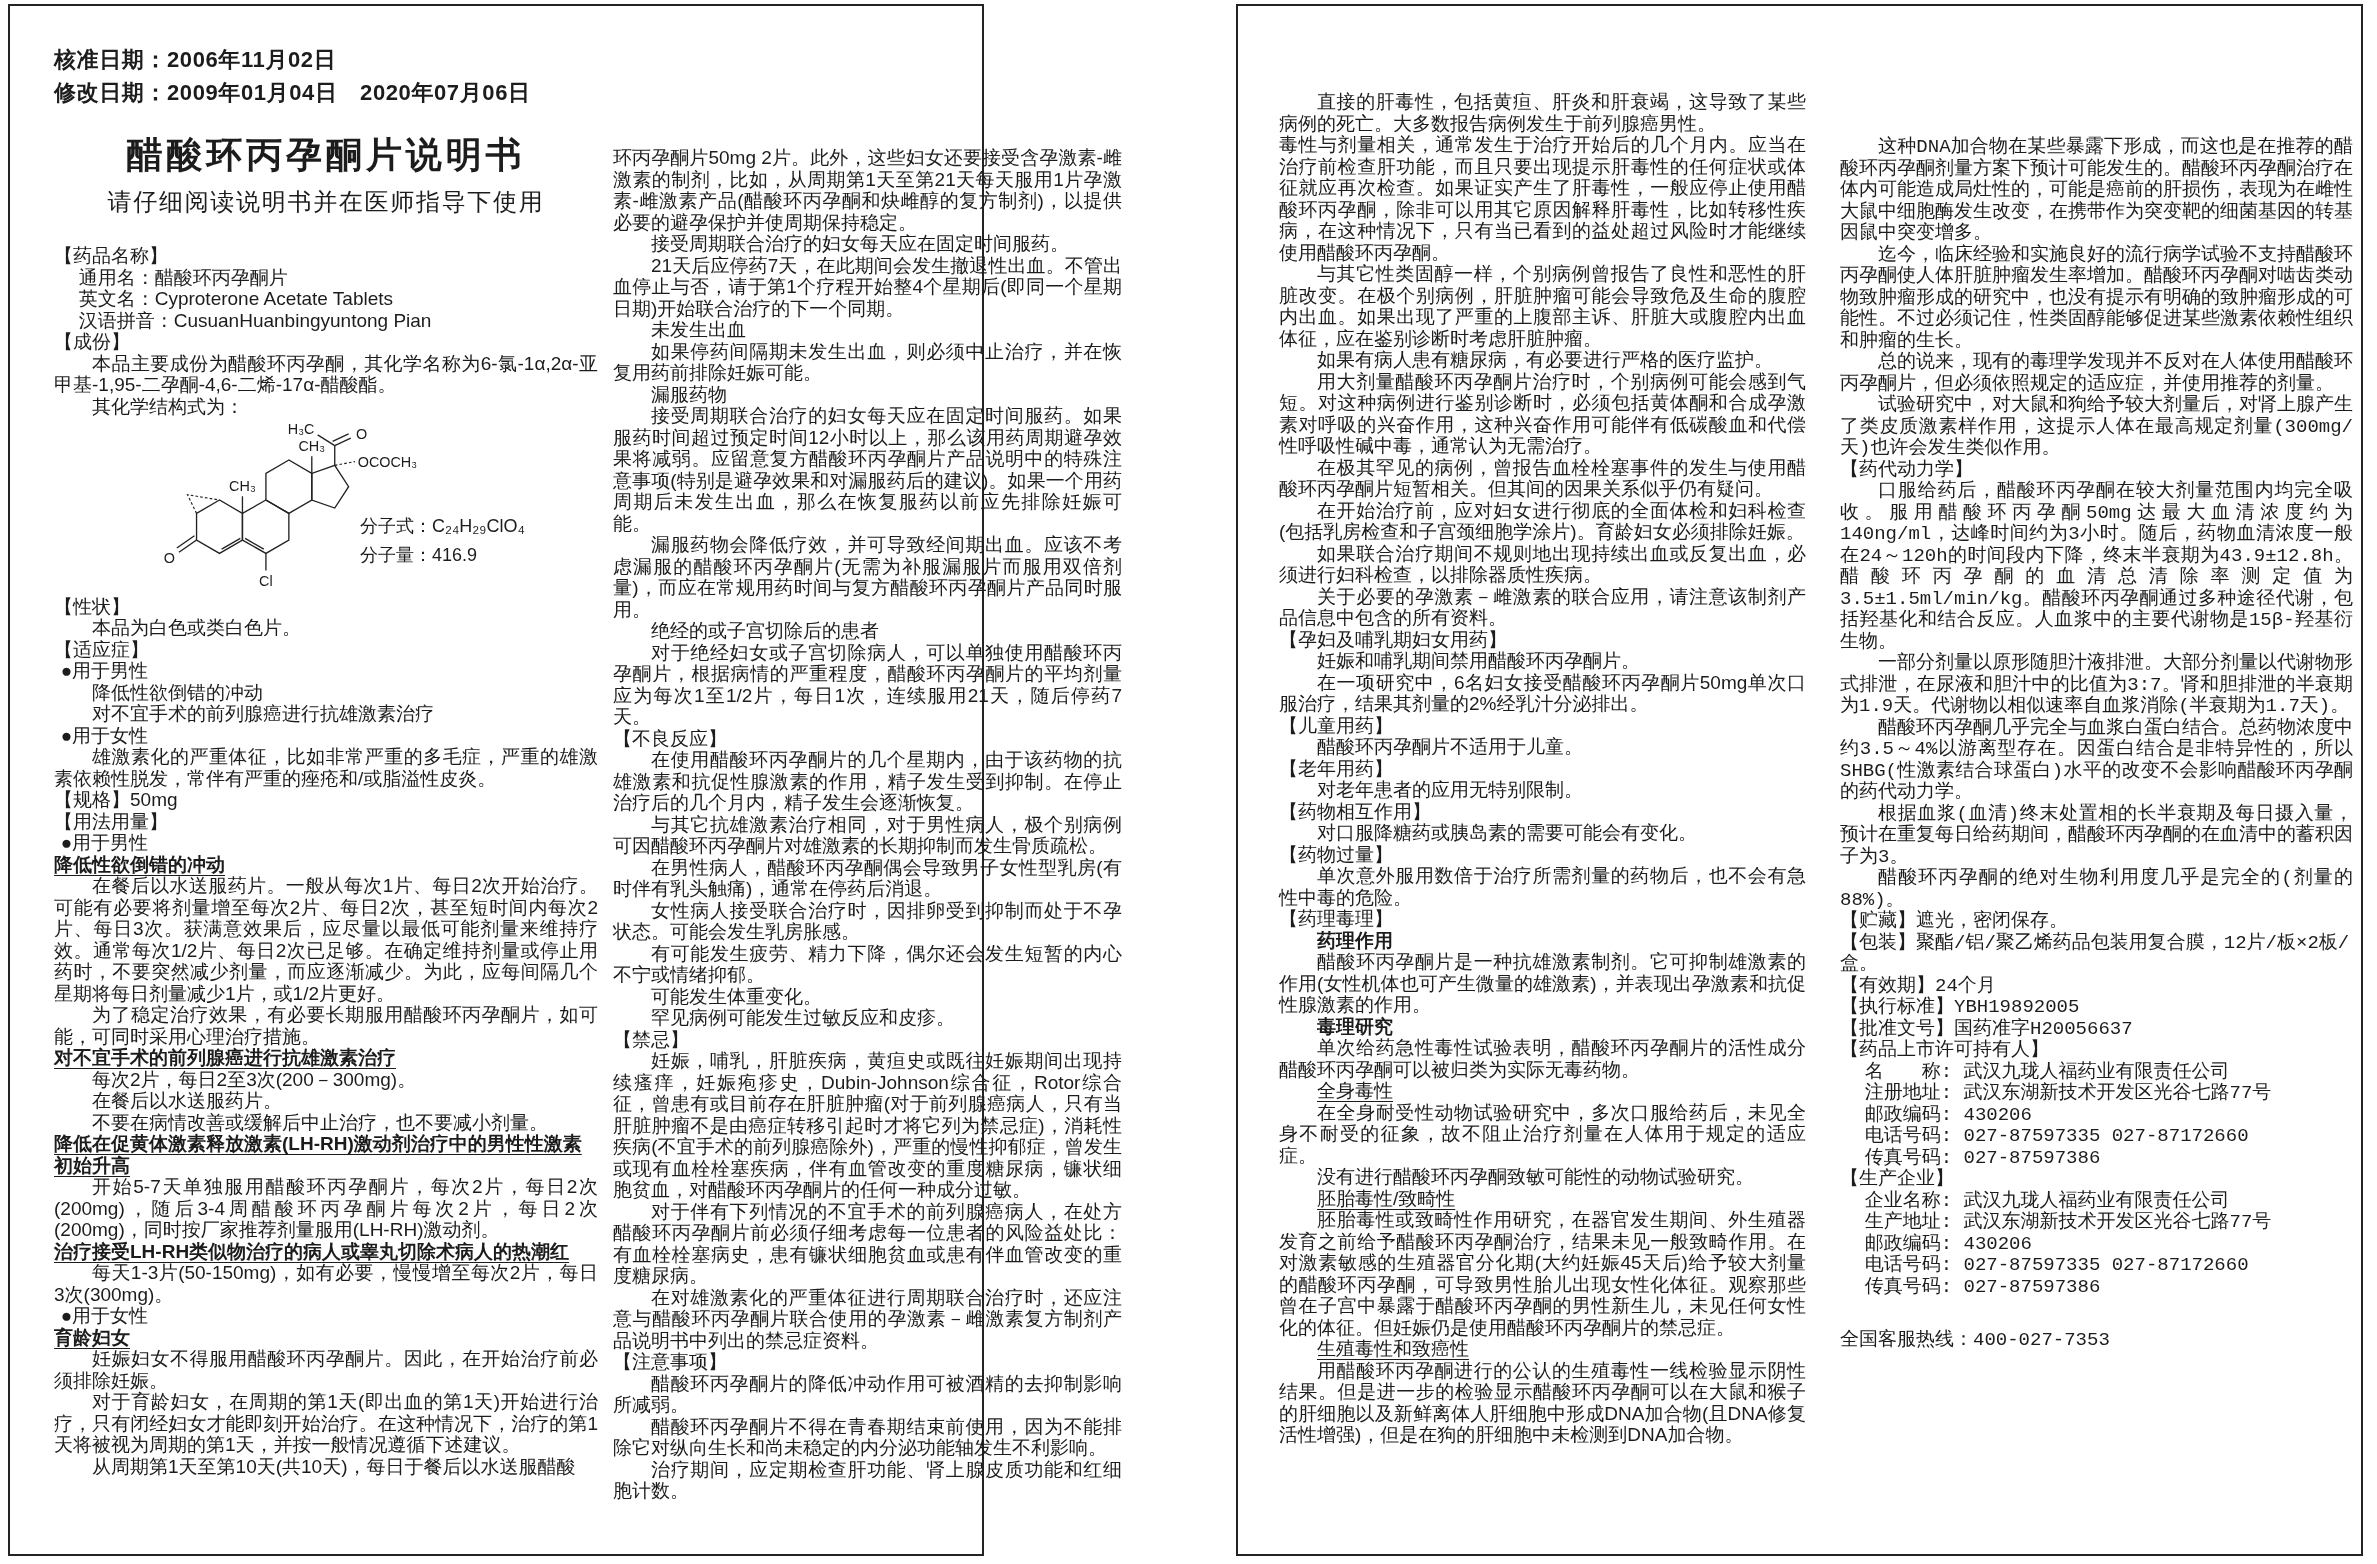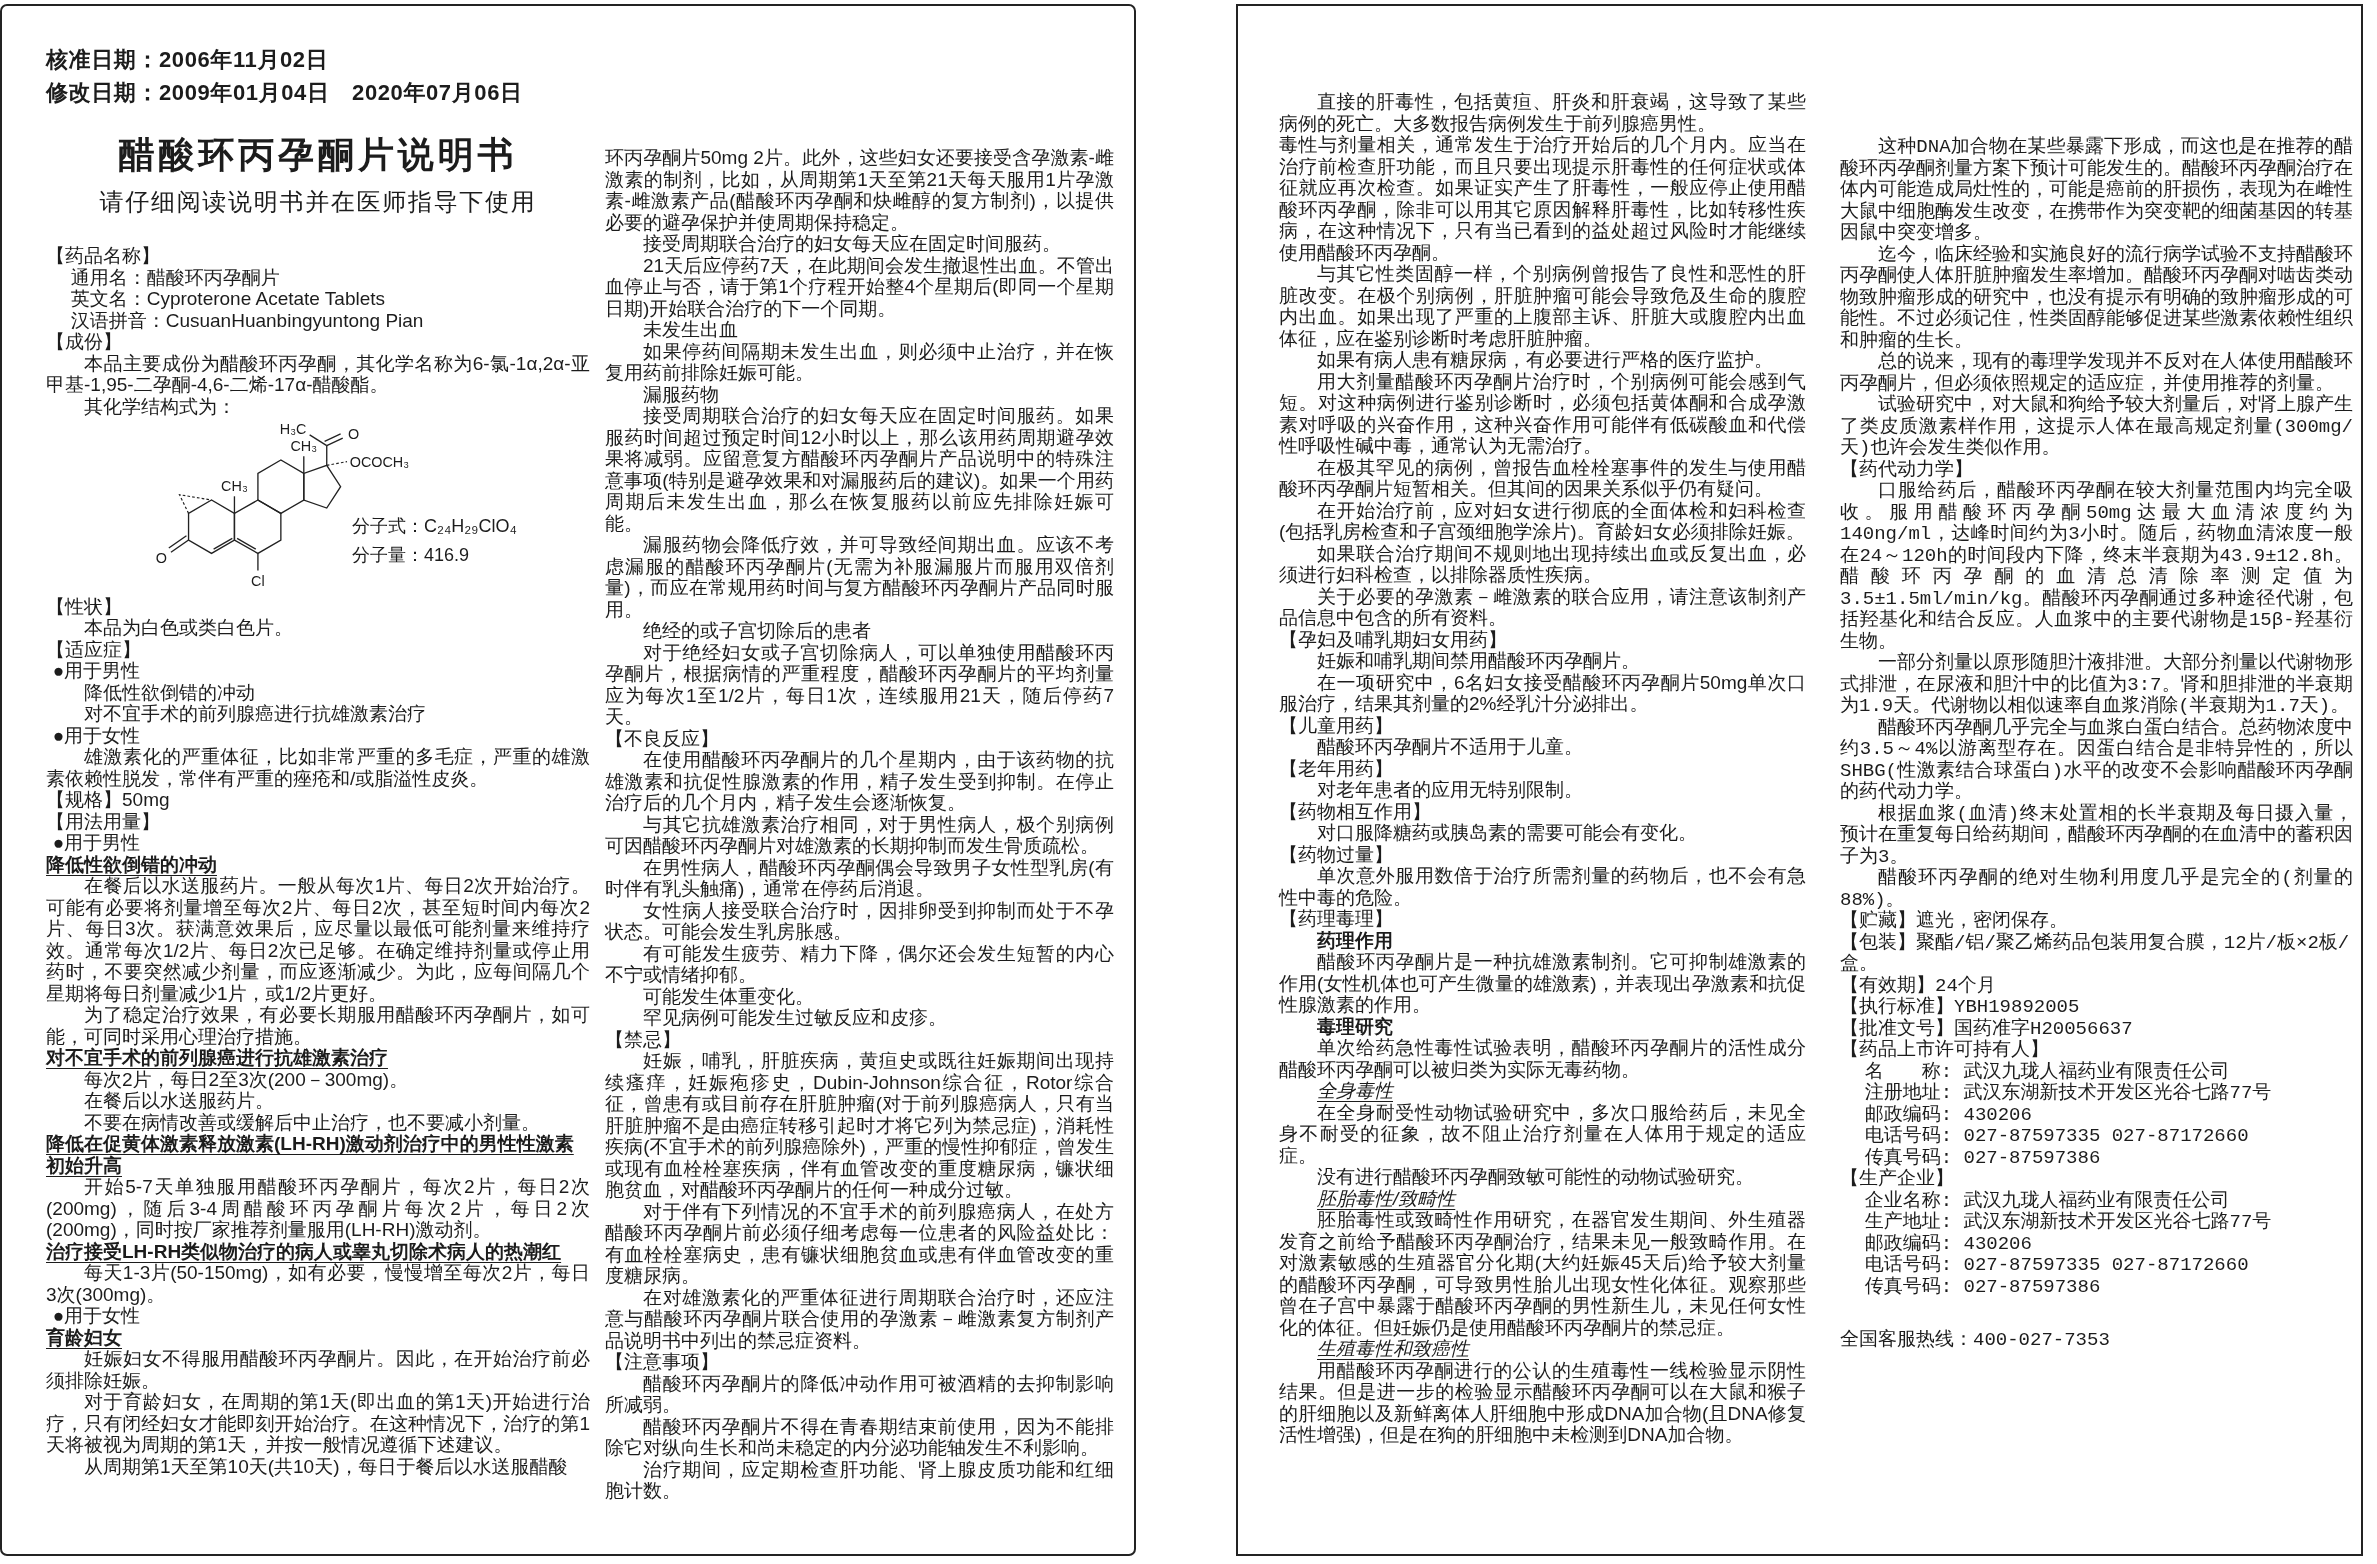--- a/index.html
+++ b/index.html
@@ -2,42 +2,42 @@
 <html lang="zh" style="font-size:8.8px"><head>
 <meta charset="utf-8">
 <style>
   html,body{margin:0;padding:0;}
   body{
     width:2377px;height:1564px;position:relative;background:#ffffff;
     font-family:"Liberation Sans","DejaVu Sans",sans-serif;color:#1c1c1c;
     overflow:hidden;
   }
   .page{position:absolute;top:4.4px;height:1552px;background:#fff;border:2.8px solid #232323;box-sizing:border-box;}
-  #page1{left:0;width:1136px;border-radius:7px;}
+  #page1{left:8px;width:976px;}
   #page2{left:1236px;width:1127px;}
   .col{position:absolute;top:0;}
   #p1c1{left:44px;width:544px;}
   #p1c2{left:603px;width:509px;padding-top:141px;}
   #p2c1{left:41px;width:527px;padding-top:85px;}
   #p2c2{left:602px;width:513px;padding-top:131px;font-family:Liberation Mono, monospace;}
 
   .dateline{font-size:22px;font-weight:600;line-height:33px;letter-spacing:0.6px;}
   .dateline.first{margin-top:37px;}
   .title{margin:22px 0 5.5px;text-align:center;font-size:36px;font-weight:700;letter-spacing:3.9px;}
   .subtitle{text-align:center;font-size:24px;font-weight:500;letter-spacing:1.7px;margin-bottom:27.5px;}
 
   .sec,.para,.uh,.uhn,.bh{font-size:19px;line-height:21.5px;}
   .para{text-align:justify;text-indent:2em;}
   .para.noindent{text-indent:0;}
   .para.ind{text-indent:2em;text-align:left;}
   .para.ind15{text-indent:1.3em;text-align:left;}
   .para.bullet{text-indent:0.35em;text-align:left;}
   .sec{text-align:left;}
   .uh{font-weight:700;text-decoration:underline;text-underline-offset:3.9px;}
-  .uhn{text-indent:2em;text-decoration:underline;text-underline-offset:3.9px;font-style:italic;}
+  .uhn{text-indent:2em;text-decoration:underline;text-underline-offset:3.9px;}
   .bh{font-weight:700;text-indent:2em;}
   .gapblock{height:32px;}
 
   .molwrap{position:relative;height:175px;margin:2.2px 0 1.1px;}
   .molwrap svg{position:absolute;left:99px;top:0;}
   .formula{position:absolute;left:306px;top:92px;font-size:18px;line-height:29px;text-align:left;}
   .molline{stroke:#222;stroke-width:2.5;fill:none;}
   .moldash{stroke:#222;stroke-width:2.2;fill:none;stroke-dasharray:5 4;}
   .mollabel{font-size:27px;fill:#1c1c1c;}
 </style>

